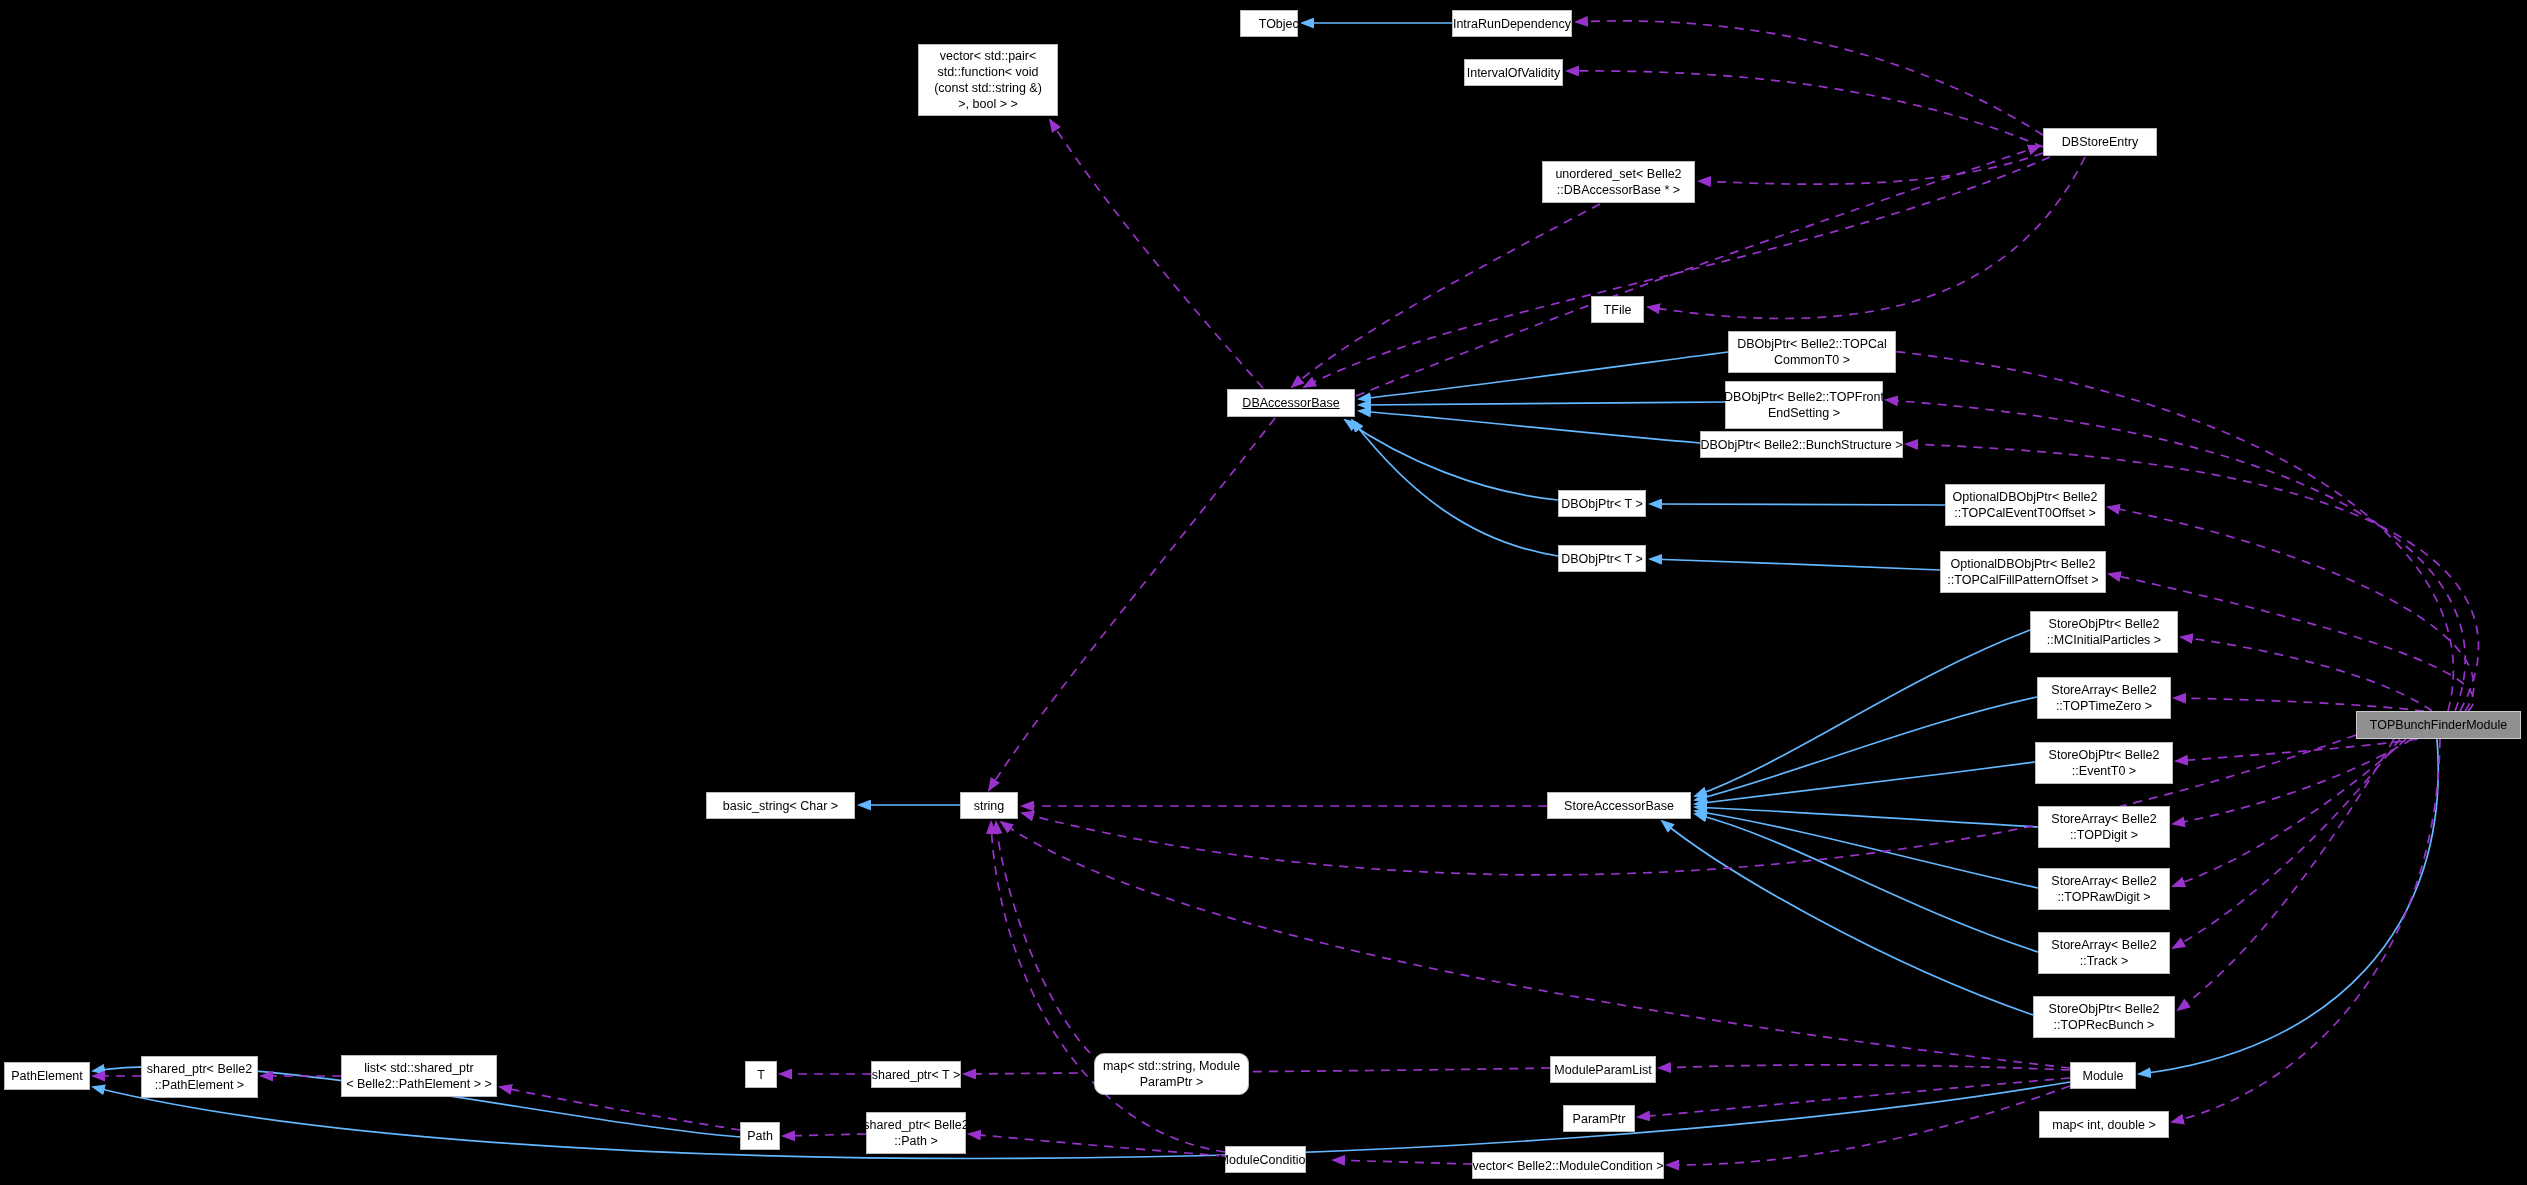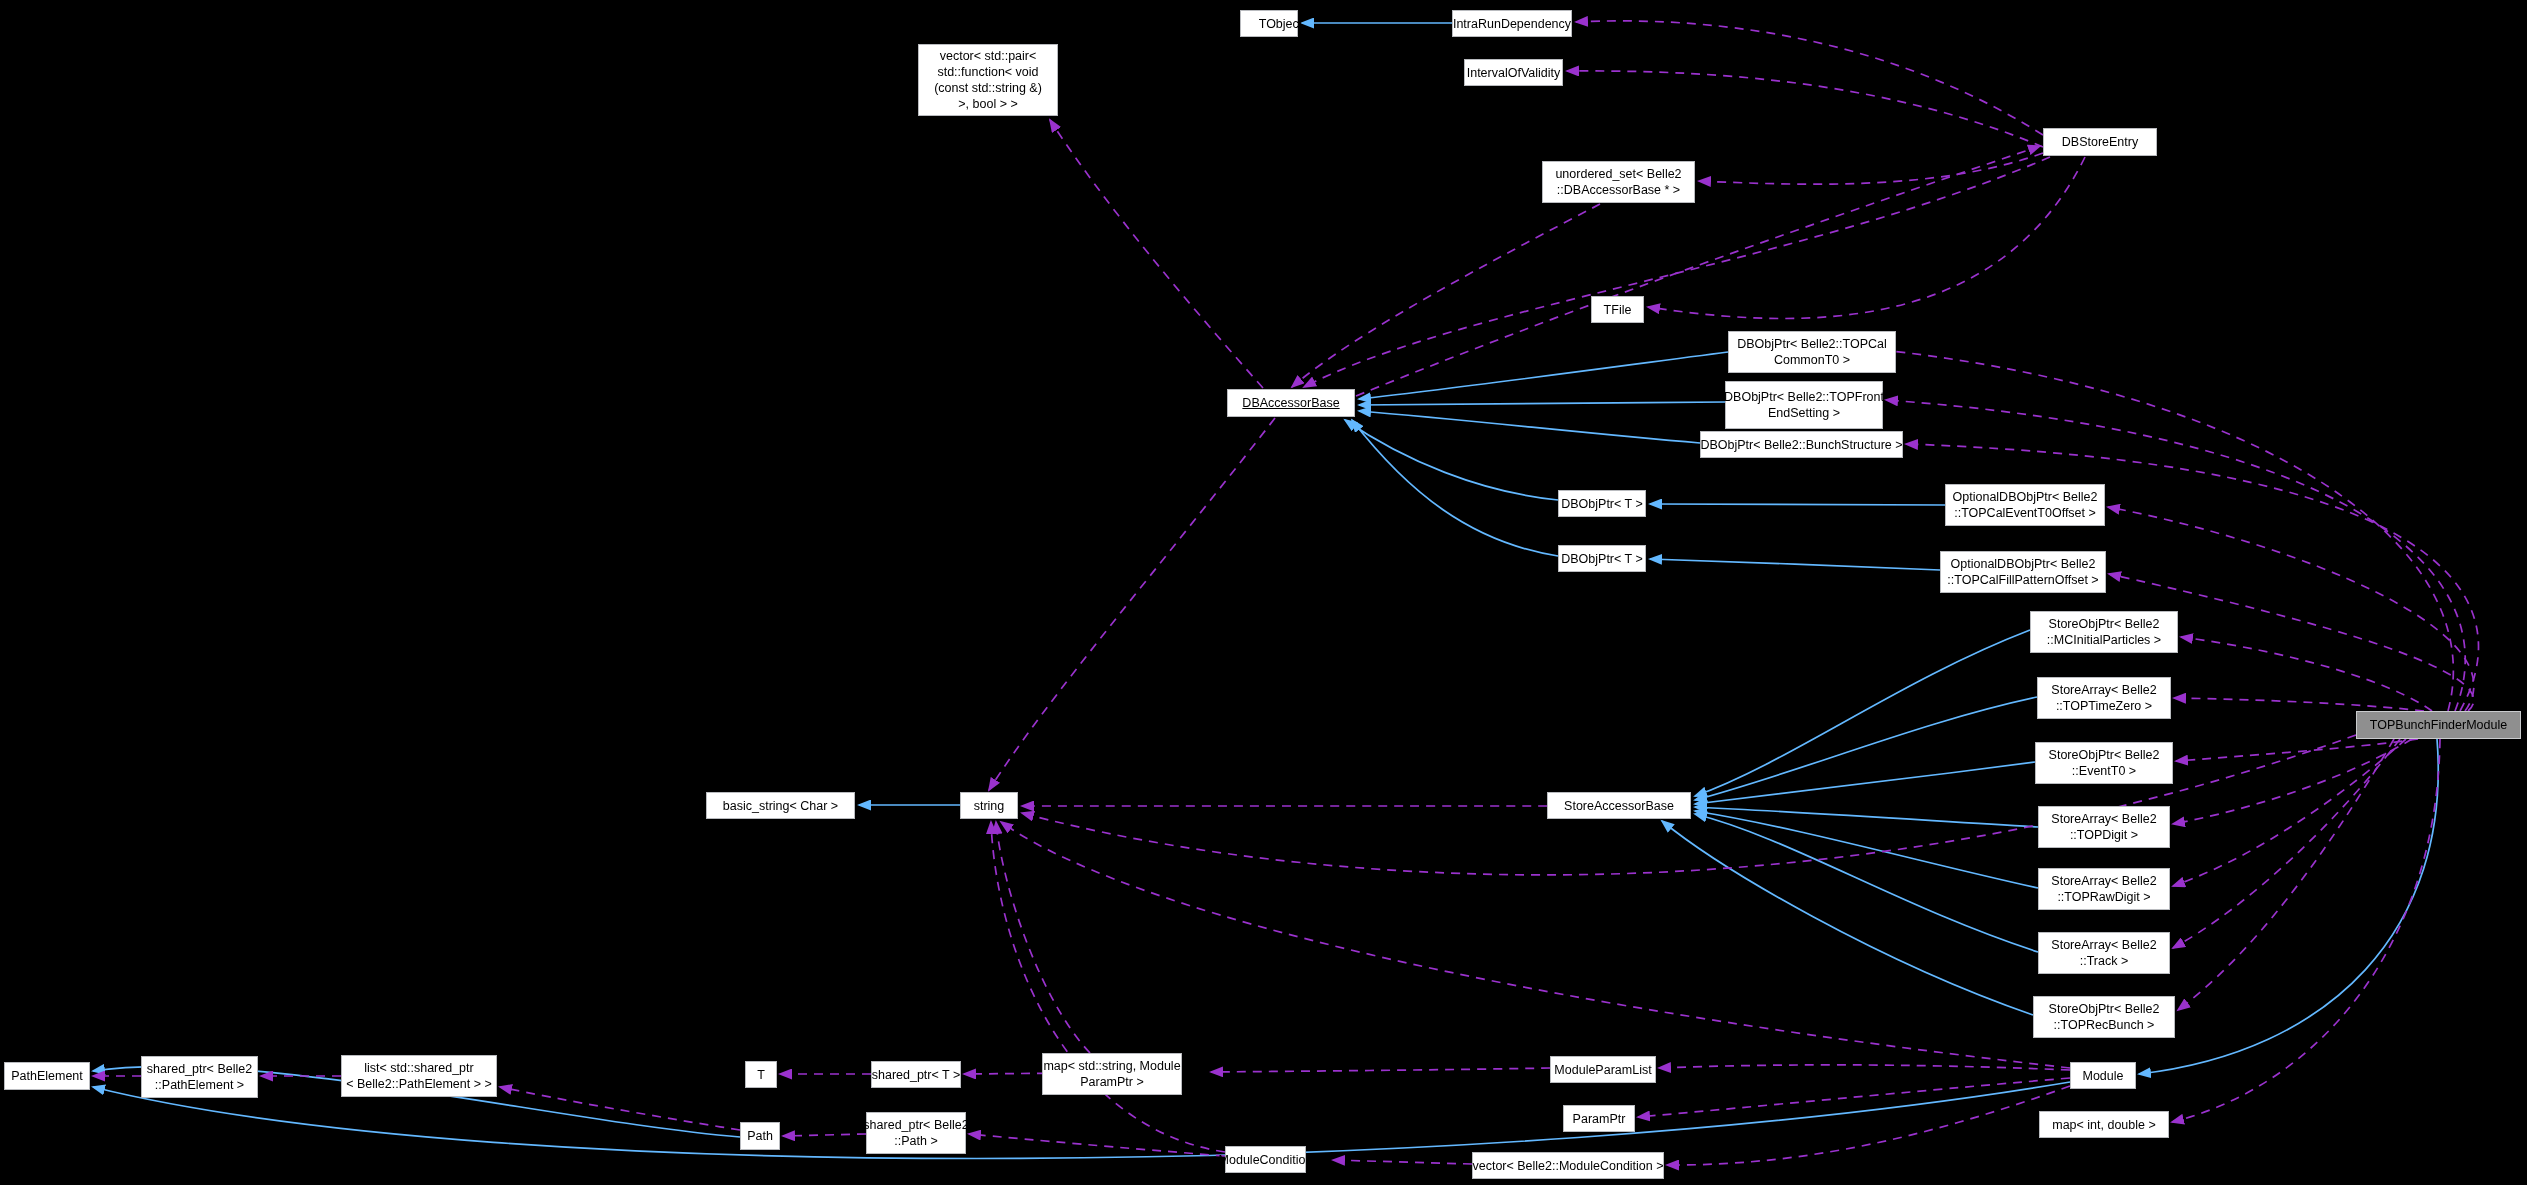--- a/index.html
+++ b/index.html
@@ -221,21 +221,21 @@
     <div class="node" style="left: 341px; top: 1055px; width: 156px; height: 42px;">
       <span>list&lt; std::shared_ptr</span>
       <span>&lt; Belle2::PathElement &gt; &gt;</span>
     </div>
     <div class="node" style="left: 745px; top: 1061px; width: 32px; height: 27px;">
       <span>T</span>
     </div>
     <div class="node" style="left: 871px; top: 1061px; width: 90px; height: 27px;">
       <span>shared_ptr&lt; T &gt;</span>
     </div>
-    <div class="node" style="left: 1042px; top: 1053px; width: 140px; height: 42px;">
+    <div class="node" style="left: 1094px; top: 1053px; width: 155px; height: 42px; border-radius: 10px;">
       <span>map&lt; std::string, Module</span>
       <span>ParamPtr &gt;</span>
     </div>
     <div class="node" style="left: 1550px; top: 1056px; width: 106px; height: 27px;">
       <span>ModuleParamList</span>
     </div>
     <div class="node" style="left: 1563px; top: 1105px; width: 72px; height: 27px;">
       <span>ParamPtr</span>
     </div>
     <div class="node" style="left: 2070px; top: 1062px; width: 66px; height: 27px;">

